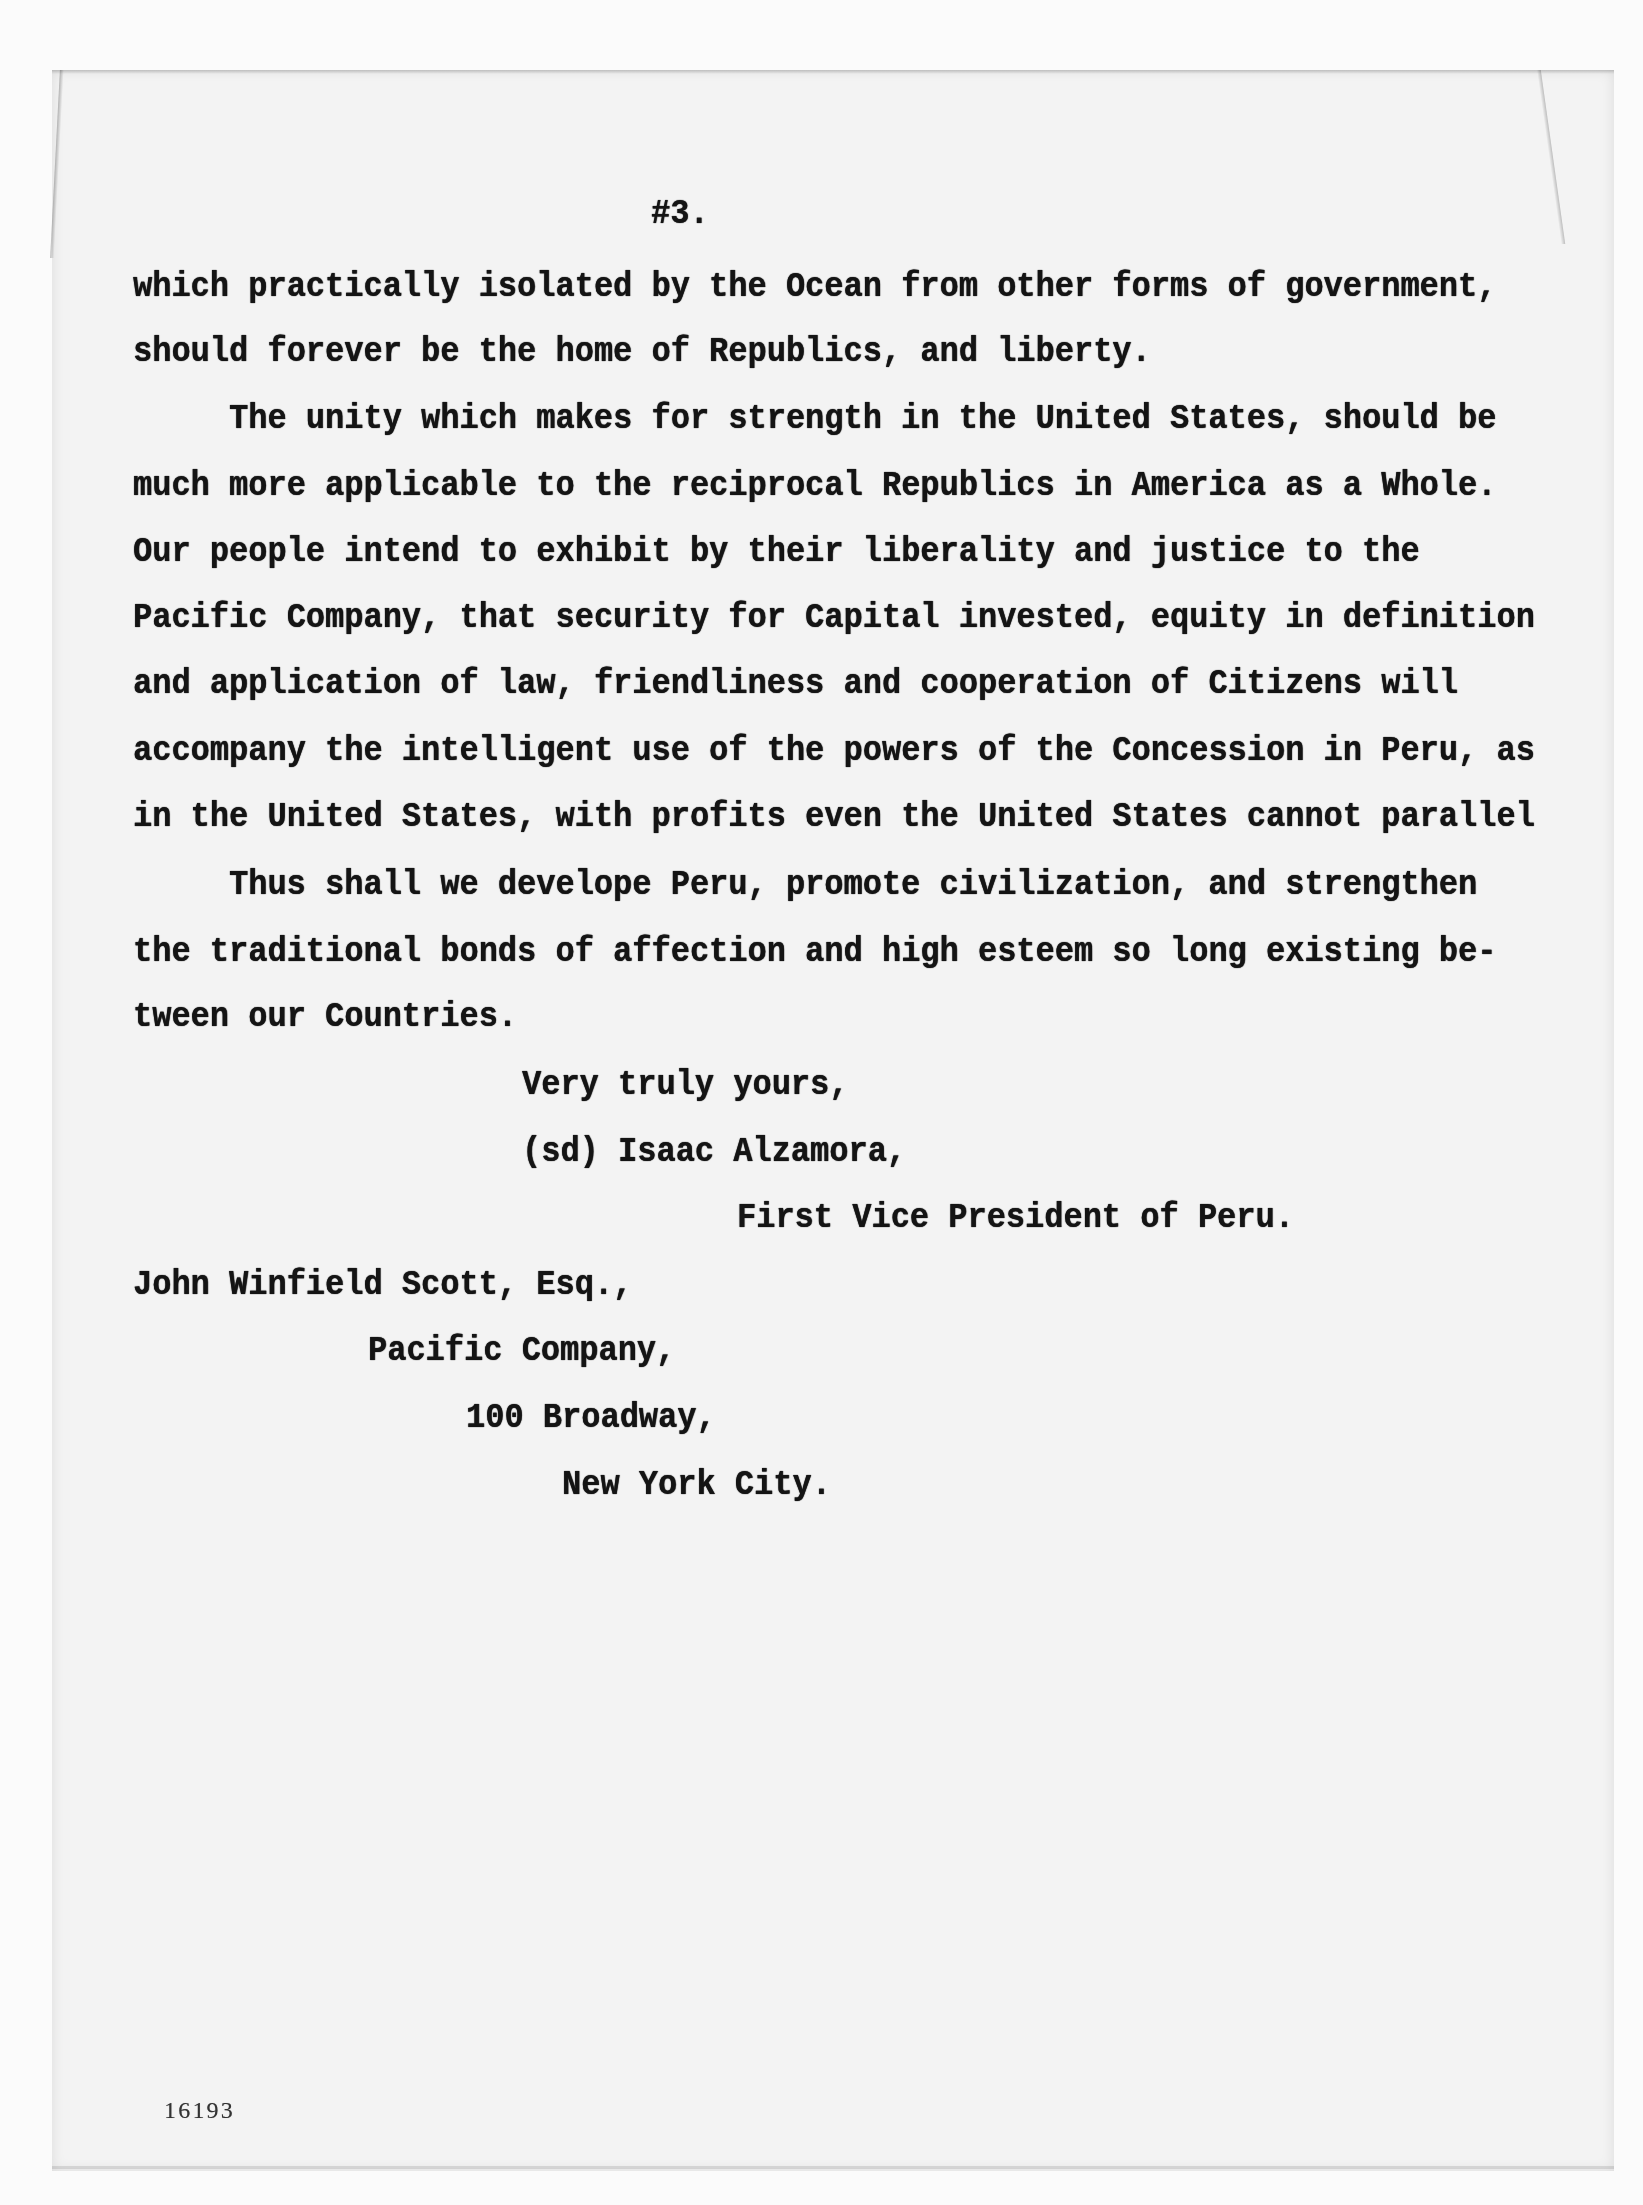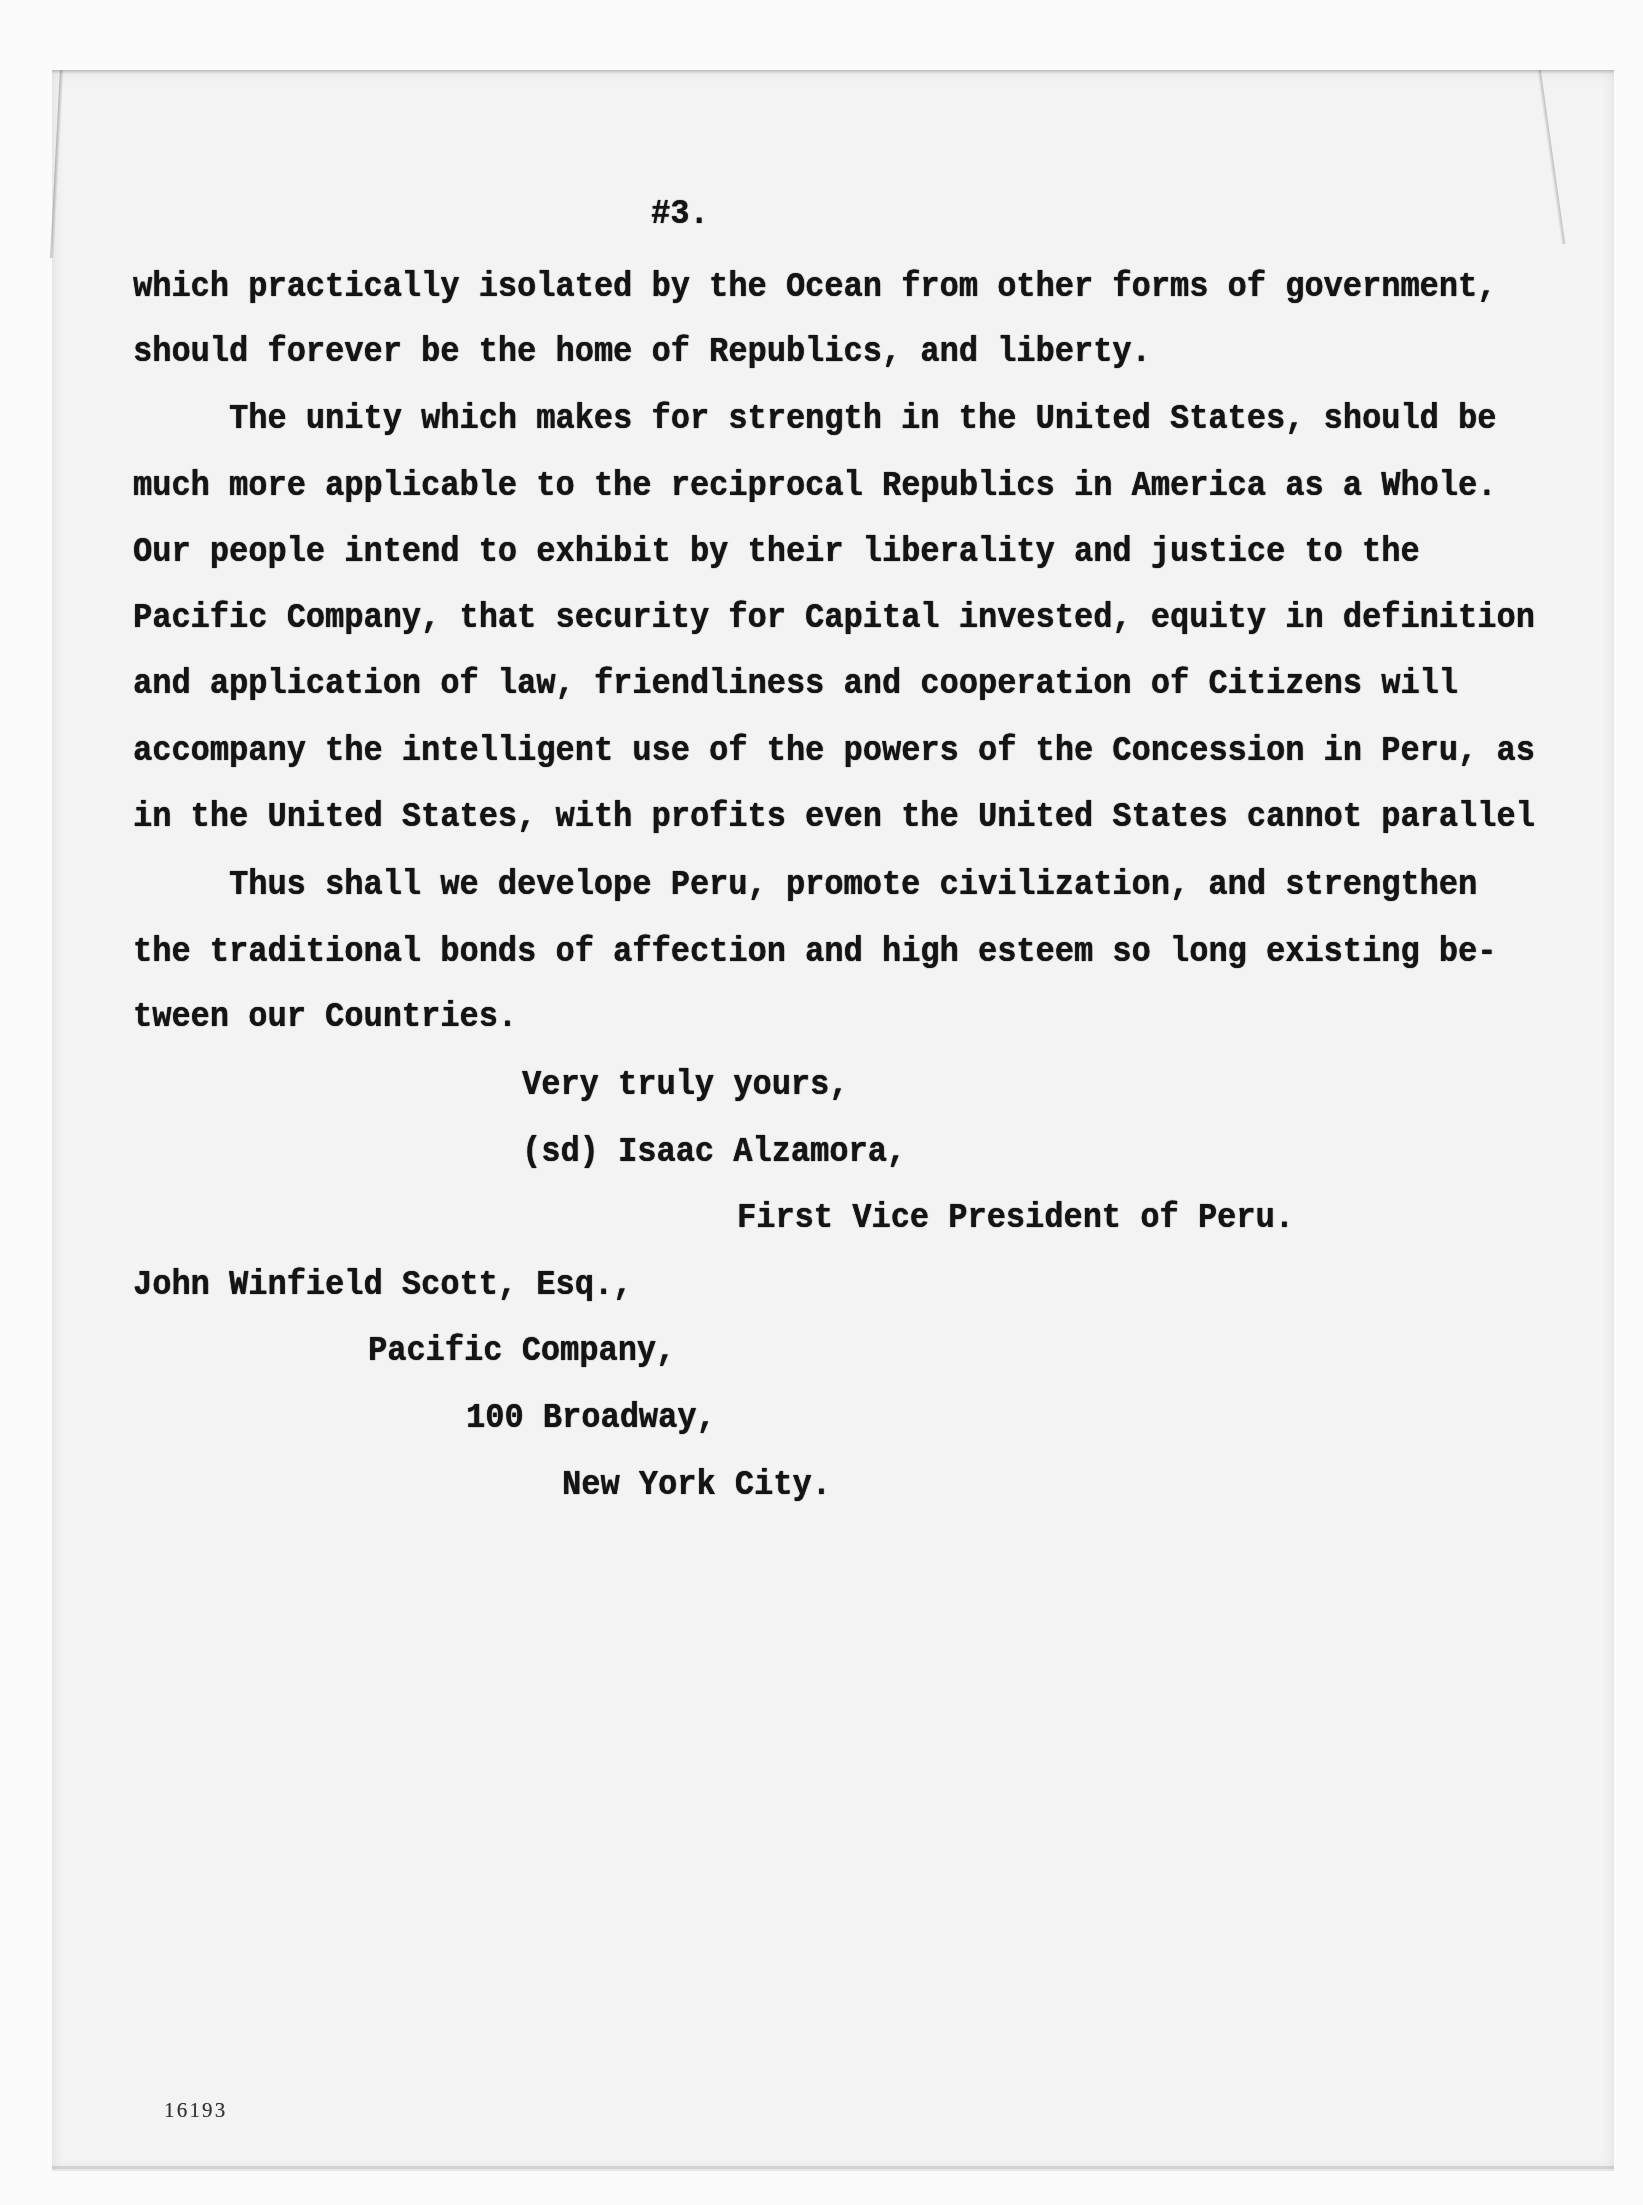--- a/index.html
+++ b/index.html
@@ -59,21 +59,21 @@
     letter-spacing: 0px;
     transform-origin: left top;
     transform: scaleY(1.08);
     text-shadow: 0 0 1.1px rgba(0,0,0,0.75), 0.4px 0 0.7px rgba(0,0,0,0.5);
   }
   .page-num { left: 651px; top: 197px; }
   .archive-num {
     position: absolute;
     left: 164px; top: 2098px;
     font-family: "Liberation Serif", "DejaVu Serif", serif;
-    font-size: 21px;
+    font-size: 24px;
     line-height: 25px;
     letter-spacing: 2.2px;
     color: #333;
     text-shadow: 0 0 0.7px rgba(0,0,0,0.4);
   }
 </style>
 </head>
 <body>
 
 <div class="paper"></div>

